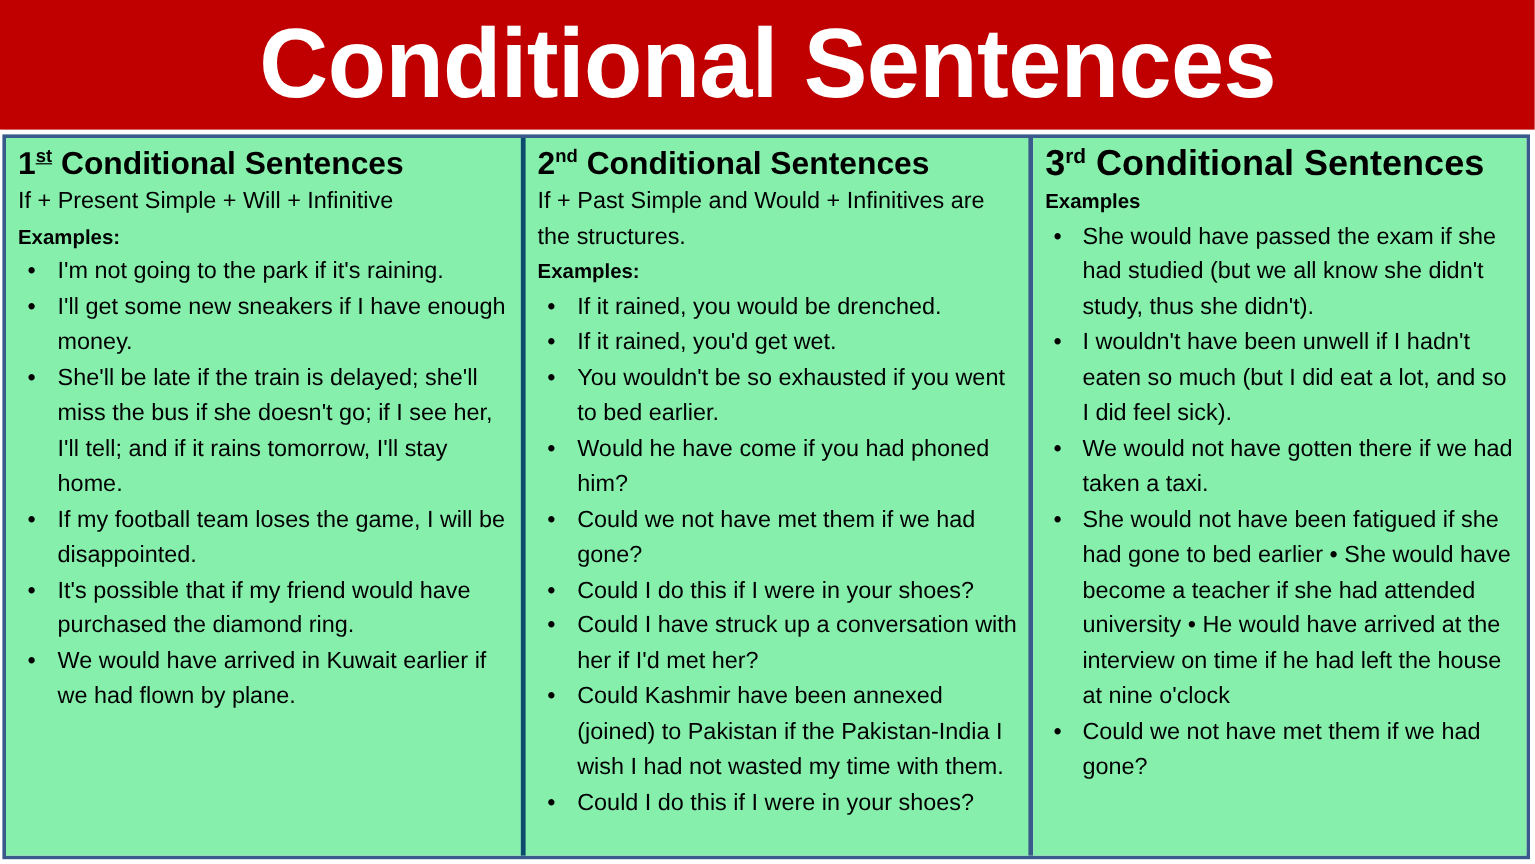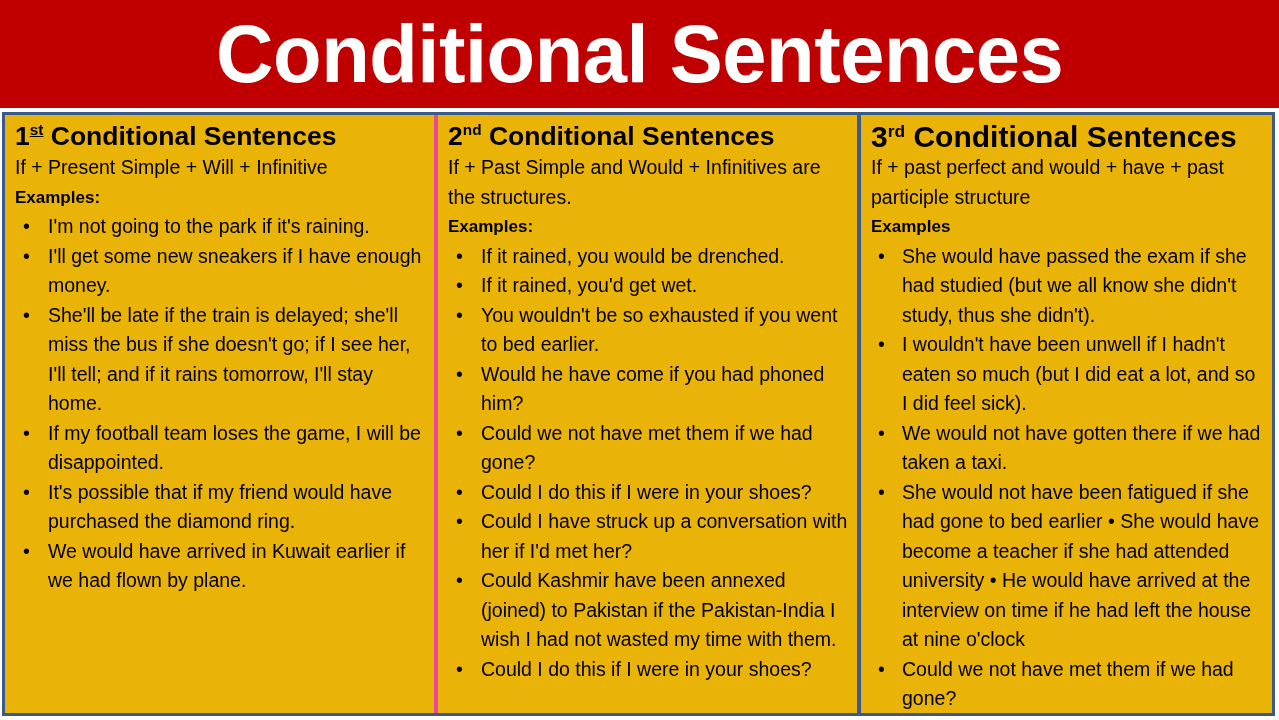--- a/index.html
+++ b/index.html
@@ -56,24 +56,24 @@
     height: 604px;
     box-sizing: border-box;
     border: 3px solid #3a5a8c;
     display: flex;
     background: #ffffff;
   }
   .col {
     box-sizing: border-box;
     padding: 6px 8px 16px 10px;
     overflow: hidden;
-    background: #eab308;
+    background: #86efac;
   }
   .col-1 { width: 429px; }
-  .col-2 { width: 427px; border-left: 4px solid #ec4899; border-right: 4px solid #3a5a8c; }
+  .col-2 { width: 427px; border-left: 4px solid #0c4a6e; border-right: 4px solid #3a5a8c; }
   .col-3 { width: 405px; flex: 1 1 auto; }
 
   .col-title {
     font-family: "Liberation Sans", sans-serif;
     font-weight: bold;
     font-size: 26.5px;
     line-height: 31px;
     color: #000000;
     white-space: nowrap;
     margin-bottom: 1px;
@@ -162,21 +162,20 @@
         <li>Could we not have met them if we had gone?</li>
         <li>Could I do this if I were in your shoes?</li>
         <li>Could I have struck up a conversation with her if I'd met her?</li>
         <li>Could Kashmir have been annexed (joined) to Pakistan if the Pakistan-India I wish I had not wasted my time with them.</li>
         <li>Could I do this if I were in your shoes?</li>
       </ul>
     </div>
 
     <div class="col col-3">
       <div class="col-title"><span>3</span><span class="ord">rd</span><span> Conditional Sentences</span></div>
-      <div class="structure">If + past perfect and would + have + past participle structure</div>
       <div class="examples-label">Examples</div>
       <ul class="bullets">
         <li>She would have passed the exam if she had studied (but we all know she didn't study, thus she didn't).</li>
         <li>I wouldn't have been unwell if I hadn't eaten so much (but I did eat a lot, and so I did feel sick).</li>
         <li>We would not have gotten there if we had taken a taxi.</li>
         <li>She would not have been fatigued if she had gone to bed earlier • She would have become a teacher if she had attended university • He would have arrived at the interview on time if he had left the house at nine o'clock</li>
         <li>Could we not have met them if we had gone?</li>
       </ul>
     </div>
 

